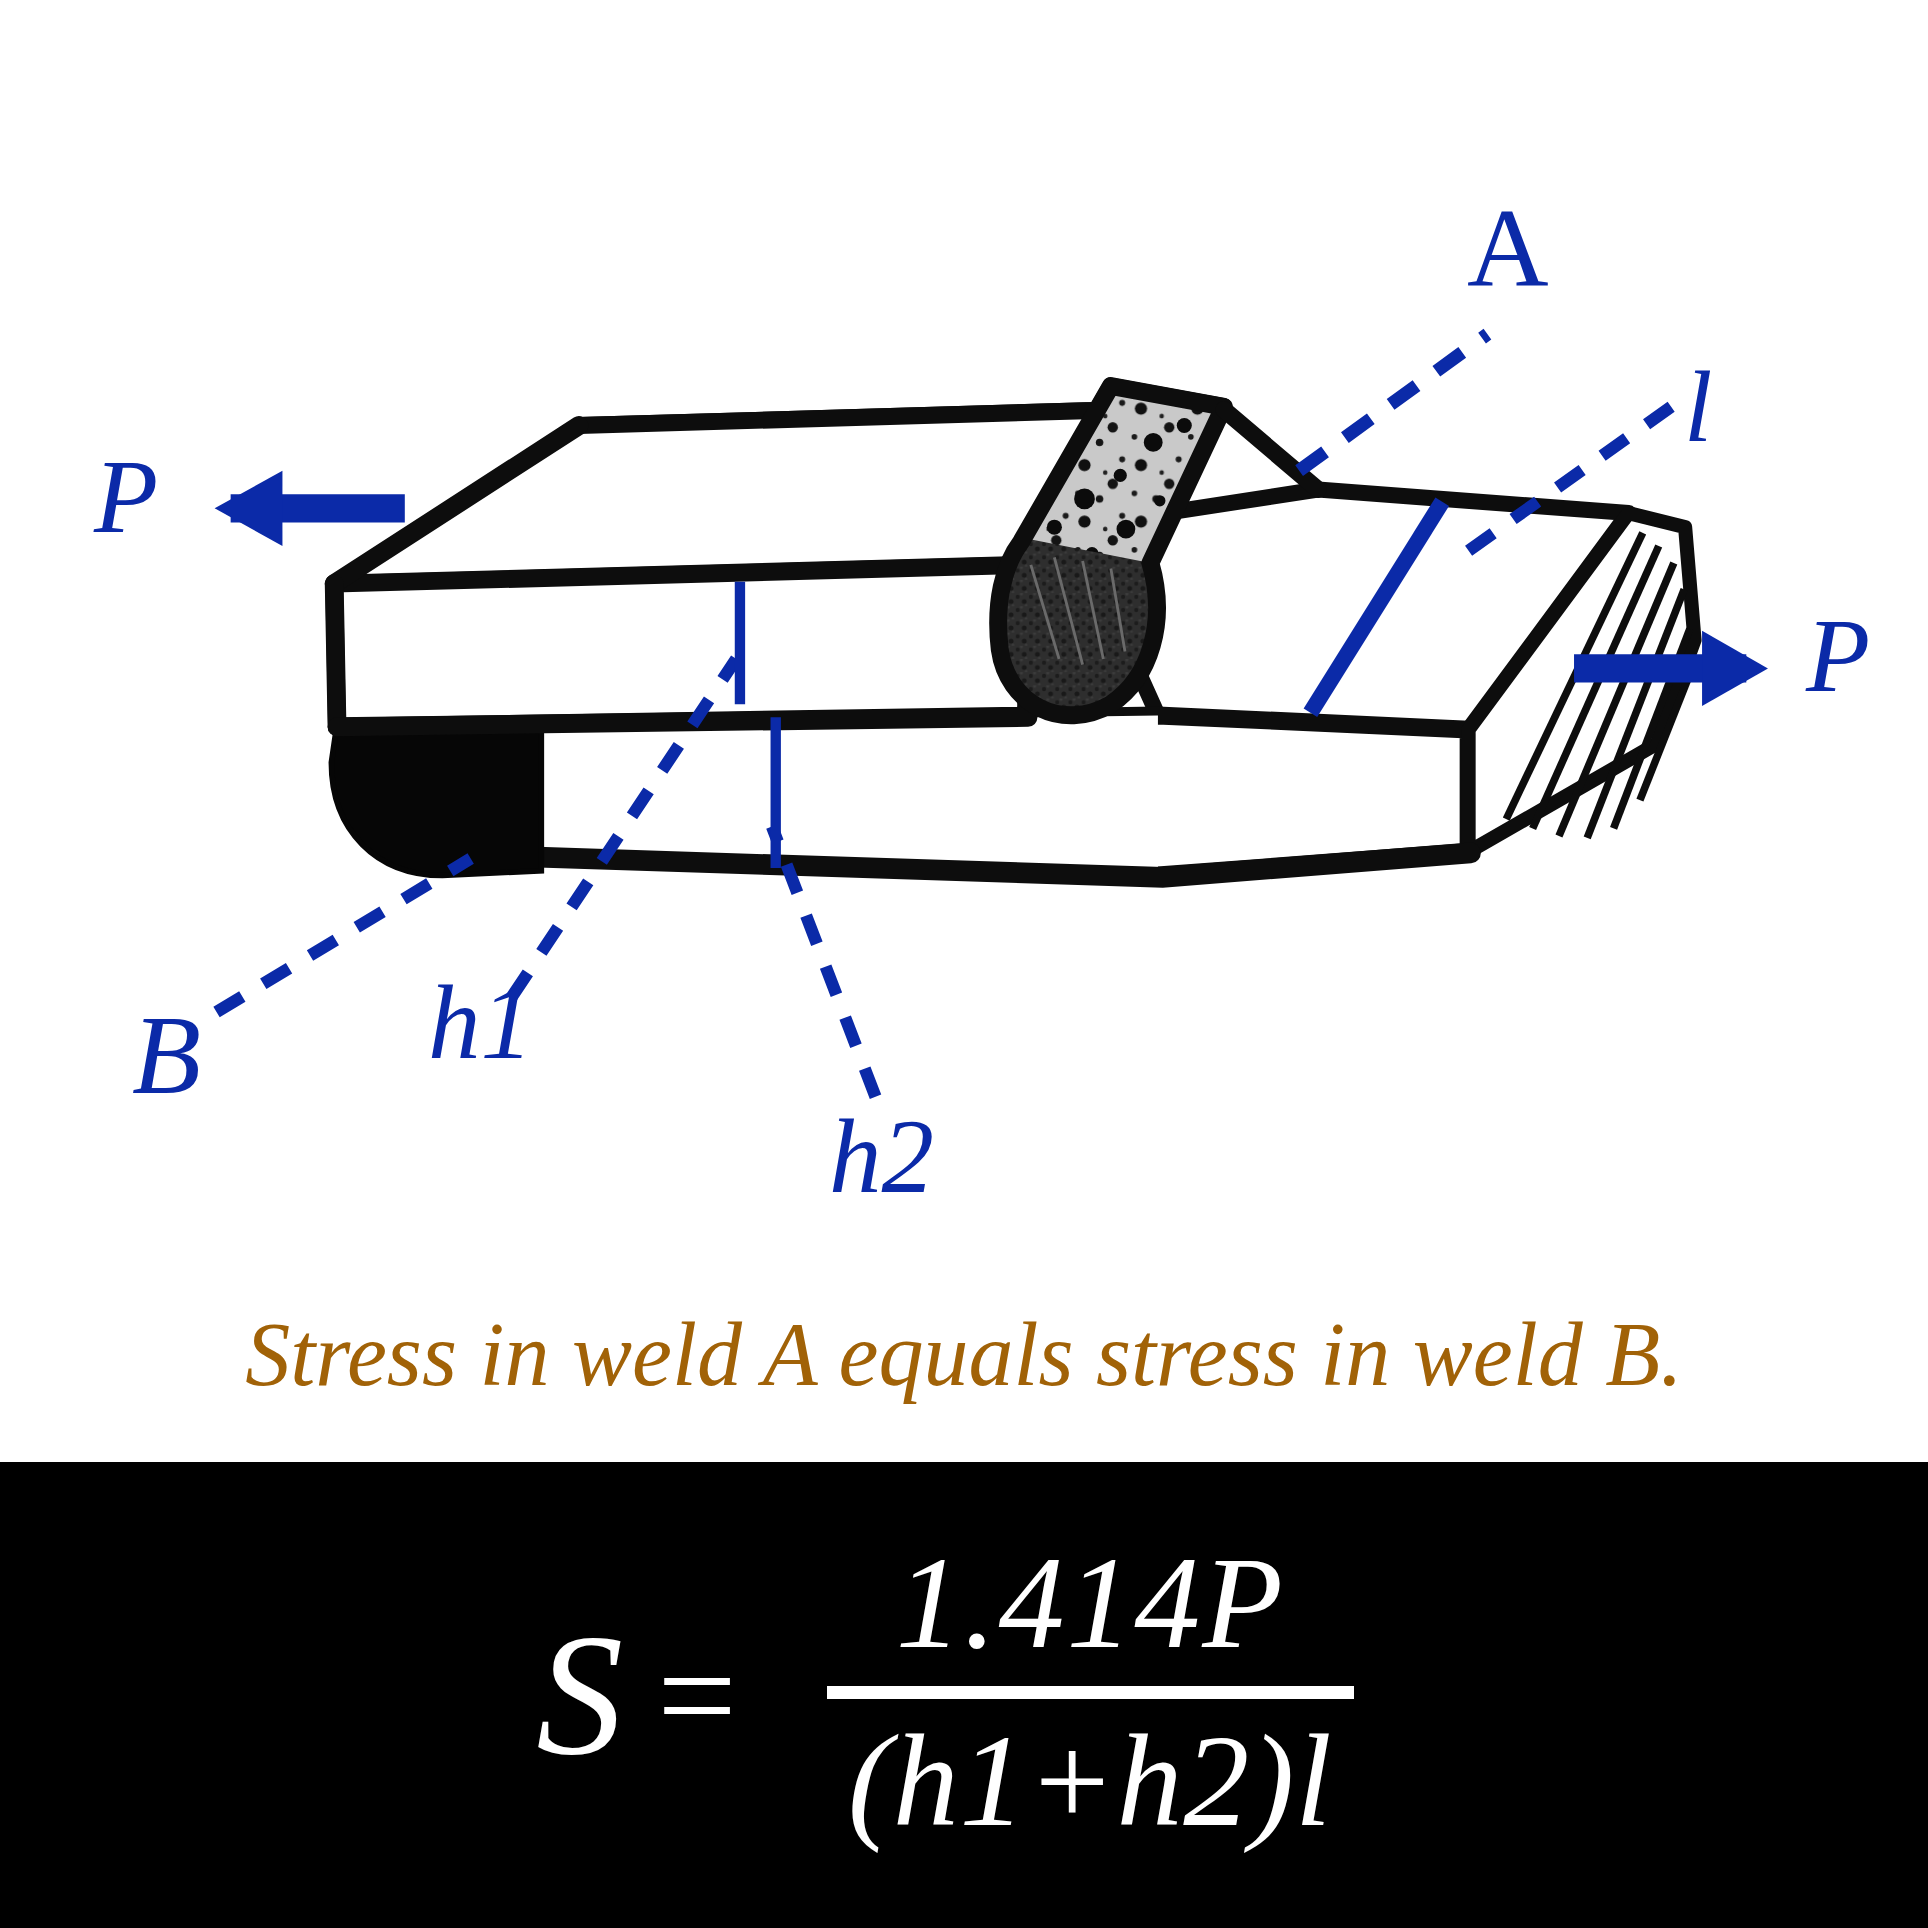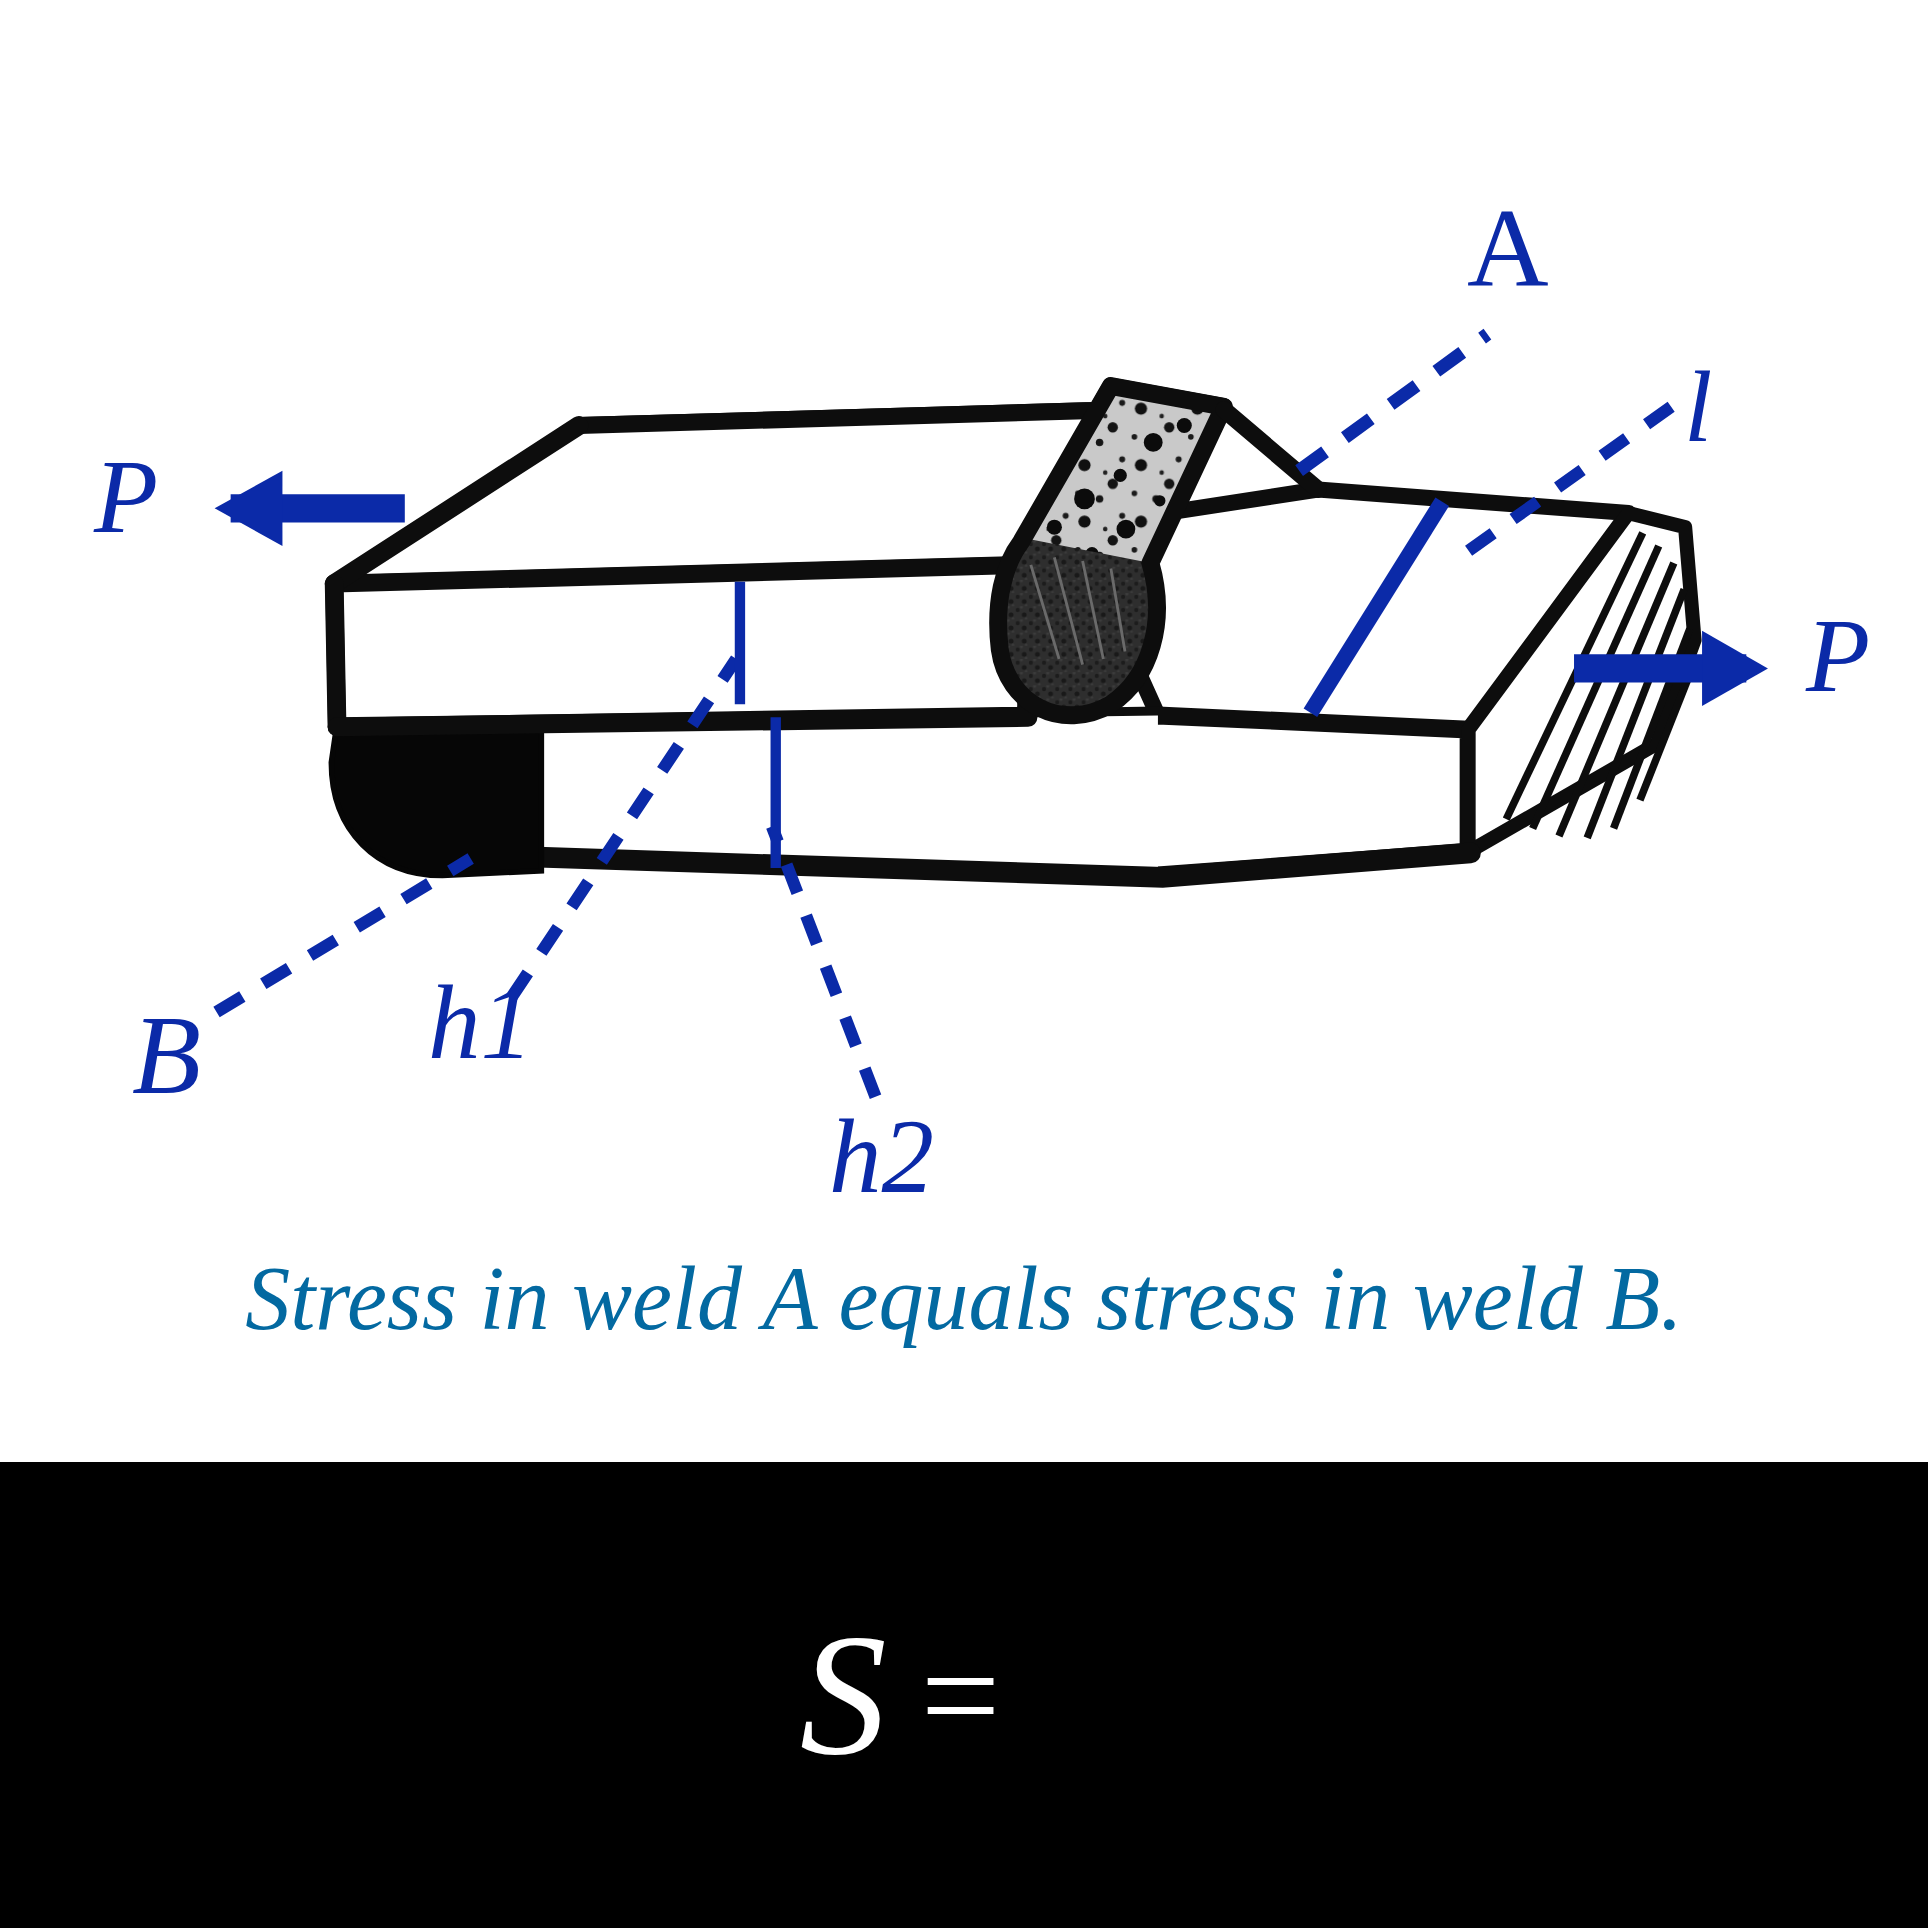--- a/index.html
+++ b/index.html
@@ -5,23 +5,23 @@
   html,body{margin:0;padding:0;background:#ffffff;}
   body{width:1928px;height:1928px;overflow:hidden;
        font-family:"Liberation Serif","DejaVu Serif",serif;}
   #root{position:relative;width:1928px;height:1928px;background:#ffffff;}
 
   
   #diagram-canvas{position:absolute;left:0;top:0;width:1928px;height:1462px;}
 
   
   #caption{
-    position:absolute;left:0;top:1252px;width:1928px;
+    position:absolute;left:0;top:1308px;width:1928px;
     text-align:center;
-    color:#0369a1;
+    color:#a16207;
     font-style:italic;
     font-size:90px;
     line-height:1.05;
     letter-spacing:0px;
     white-space:nowrap;
     font-family:"Liberation Serif","DejaVu Serif",serif;
   }
 
   
   #formula-band{
@@ -202,17 +202,22 @@
   <div class="lbl ital" style="left:428px;top:970px;font-size:105px;">h1</div>
 
   <div class="lbl ital" style="left:829px;top:1104px;font-size:105px;">h2</div>
 
   <div id="caption">Stress in weld A equals stress in weld B.</div>
 
   <div id="formula-band">
     <div id="formula">
       <span class="lhs">S</span>
       <span class="eq">=</span>
+      <span class="frac">
+        <span class="num">1.414P</span>
+        <span class="bar"></span>
+        <span class="den">(h1+h2)l</span>
+      </span>
     </div>
   </div>
 
 </div>
 
 
 </body></html>

